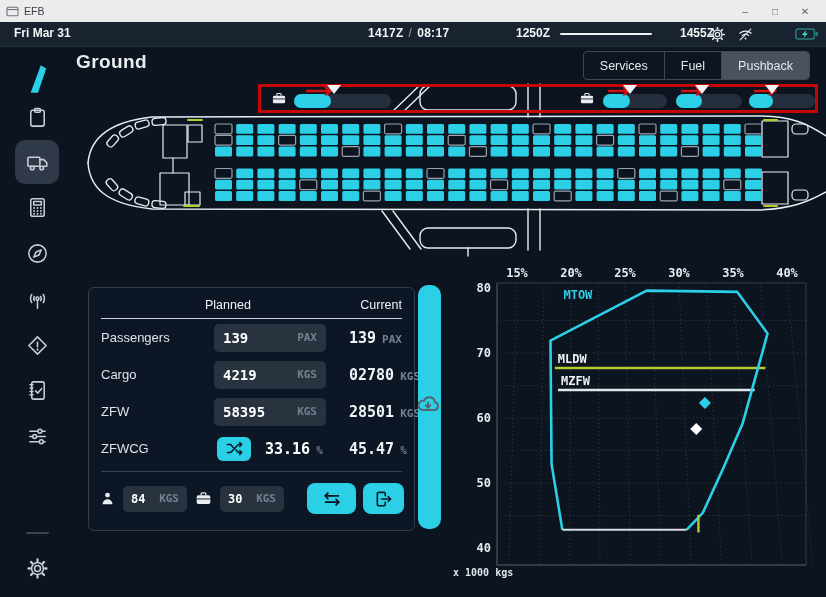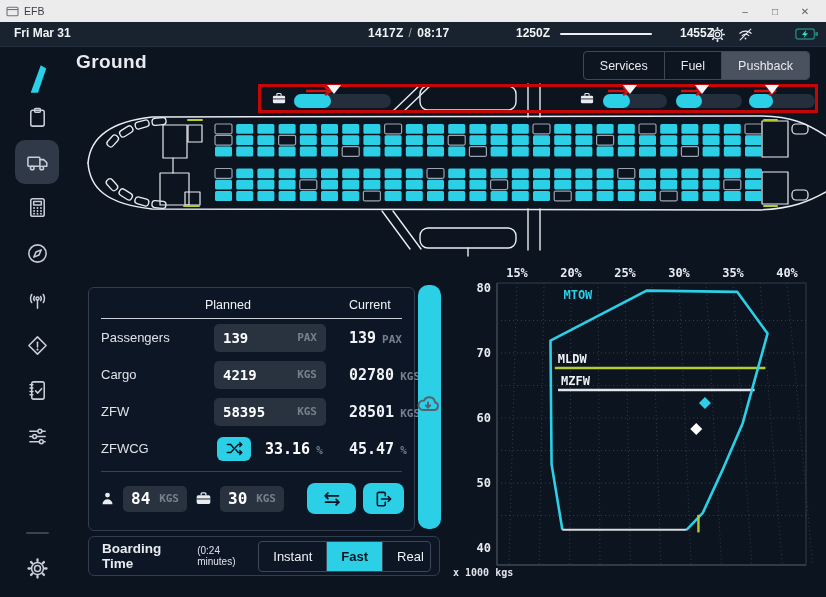--- a/index.html
+++ b/index.html
@@ -51,35 +51,35 @@
   .cbar{position:absolute;top:7px;height:14px;background:#242e3c;border-radius:7px;}
   .cfill{height:100%;background:#2bcfe6;border-radius:7px;}
   .carrow{position:absolute;top:-1px;height:10px;}
   .ctri{position:absolute;top:-2px;width:0;height:0;border-left:7px solid transparent;border-right:7px solid transparent;border-top:9px solid #f2f4f6;}
 
   
   .panel{position:absolute;left:88px;top:287px;width:327px;height:244px;background:#0d1624;
          border:1px solid #323d4f;border-radius:6px;box-sizing:border-box;}
   .p-head{display:grid;grid-template-columns:104px 130px 1fr;padding:10px 12px 6px 12px;font-size:12.5px;color:#f0f3f6;}
   .p-head .ph-planned{text-align:left;}
-  .p-head .ph-current{padding-left:14px;}
+  .p-head .ph-current{padding-left:14px;text-align:right;}
   .p-hr1{height:1px;background:#c9ced8;margin:0 12px;}
   .p-row{display:grid;grid-template-columns:104px 130px 1fr;align-items:center;height:37px;padding:0 12px;}
   .p-label{font-size:13px;color:#dfe3e9;}
   .p-box{width:112px;height:28px;margin:0 auto;background:#29323f;border-radius:5px;display:flex;align-items:center;justify-content:space-between;padding:0 9px;box-sizing:border-box;}
   .p-box .v{font-size:14px;font-weight:bold;color:#fff;}
   .unit{font-size:11px;color:#76808f;font-weight:bold;}
   .p-cur{padding-left:14px;font-size:15px;font-weight:bold;color:#f0f3f6;display:flex;align-items:baseline;gap:6px;}
   .cgbtn{width:34px;height:24px;background:#2bcfe6;border-radius:6px;display:flex;align-items:center;justify-content:center;color:#0c1623;}
   .cg-planned{display:flex;align-items:center;gap:14px;padding-left:12px;}
   .cg-val{font-size:15px;font-weight:bold;color:#fff;display:flex;align-items:baseline;gap:6px;}
   .p-hr2{height:1px;background:#39434f;margin:4px 12px;}
   .p-bottom{display:flex;align-items:center;gap:7px;padding:7px 10px 0 10px;}
   .sm-box{width:64px;height:26px;background:#29323f;border-radius:5px;display:flex;align-items:center;justify-content:space-between;padding:0 8px;box-sizing:border-box;}
-  .sm-box .v{font-size:16px;font-weight:bold;color:#fff;}
+  .sm-box .v{font-size:12px;font-weight:bold;color:#fff;}
   .act-btn{height:31px;background:#2bcfe6;border-radius:8px;display:flex;align-items:center;justify-content:center;color:#0c1623;}
   .p-bottom .gap{flex:1;}
 
   
   .vslider{position:absolute;left:418px;top:285px;width:23px;height:244px;background:#2bcfe6;border-radius:10px;}
   .cloud{position:absolute;left:411px;top:391px;width:34px;height:26px;color:#56626f;z-index:2;}
 
   
   .boarding{position:absolute;left:88px;top:536px;width:352px;height:40px;background:#0d1624;border:1px solid #323d4f;border-radius:6px;box-sizing:border-box;display:flex;align-items:center;padding:0 8px 0 13px;}
   .b-label{font-size:13.5px;font-weight:bold;}
@@ -604,30 +604,20 @@
           </svg>
         </div>
     </div>
   </div>
 
   <div class="vslider"></div>
   <svg class="cloud" fill="none" stroke="currentColor" stroke-width="1.8" stroke-linecap="round" stroke-linejoin="round" viewBox="0 0 24 24">
       <use href="#i-cloud-dl"></use>
     </svg>
 
-  <div class="boarding">
-    <span class="b-label">Boarding Time</span>
-    <span class="b-sub">(0:24 minutes)</span>
-    <span class="b-gap"></span>
-    <div class="seg">
-      <div class="seg-btn">Instant</div>
-      <div class="seg-btn active">Fast</div>
-      <div class="seg-btn">Real</div>
-    </div>
-  </div>
 
   <svg class="chart" id="cgchart" viewBox="450 258 376 330">
       <line x1="497" y1="283" x2="497" y2="565" stroke="#566070" stroke-width="1"></line>
       <line x1="497" y1="565" x2="806" y2="565" stroke="#566070" stroke-width="1"></line>
       <line x1="497" y1="283" x2="806" y2="283" stroke="#333c4c" stroke-width="1"></line>
       <line x1="806" y1="283" x2="806" y2="565" stroke="#333c4c" stroke-width="1"></line>
       <line x1="497" y1="320.5" x2="806" y2="320.5" stroke="#333c4c" stroke-width="1" stroke-dasharray="1 3"></line>
       <line x1="497" y1="353" x2="806" y2="353" stroke="#333c4c" stroke-width="1" stroke-dasharray="1 3"></line>
       <line x1="497" y1="385.5" x2="806" y2="385.5" stroke="#333c4c" stroke-width="1" stroke-dasharray="1 3"></line>
       <line x1="497" y1="418" x2="806" y2="418" stroke="#333c4c" stroke-width="1" stroke-dasharray="1 3"></line>

